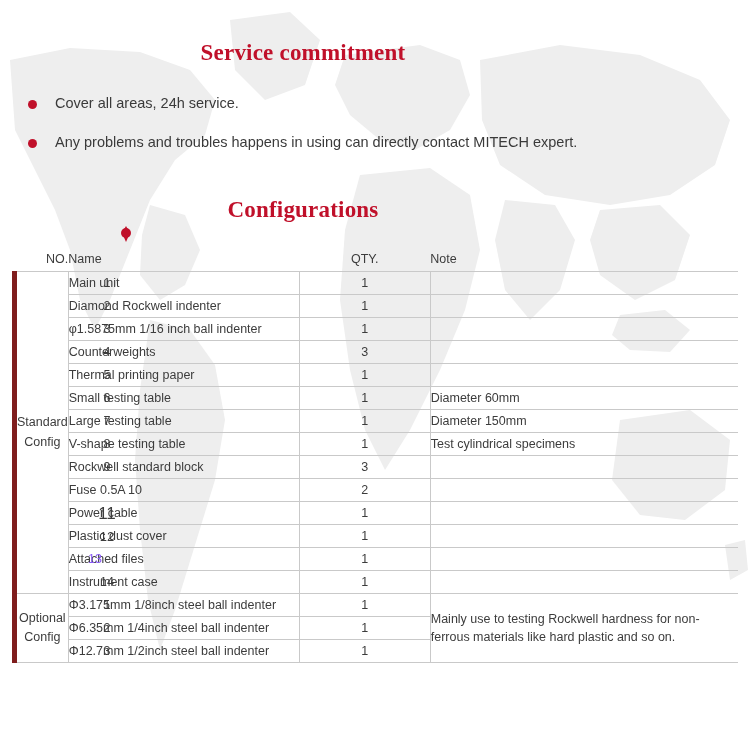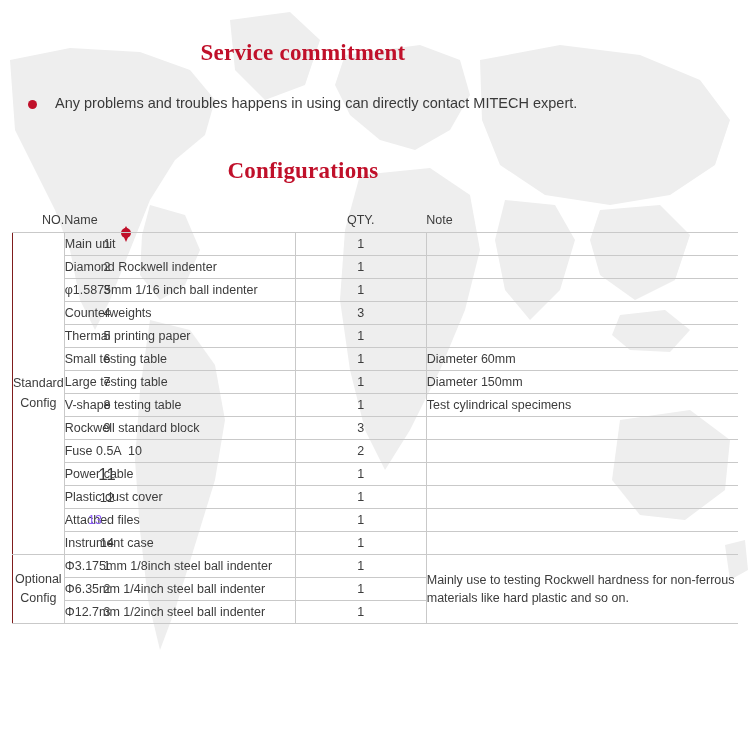--- a/index.html
+++ b/index.html
@@ -102,21 +102,21 @@
   td.c-note {
     padding-left: 8px;
   }
   td.h-no { text-align: right; padding-right: 22px; }
   td.h-name { padding-left: 8px; margin-top: 45px; }
   td.h-qty { text-align: center; }
   td.h-note { padding-left: 8px; }
   .grp-cell {
     text-align: center;
     border-right: 1px solid #c9c9c9;
-    border-left: 1px solid #7f1d1d;
+    border-left: 5px solid #7f1d1d;
     line-height: 1.55;
     vertical-align: middle;
   }
   .note-merge {
     padding-left: 8px;
     line-height: 1.45;
     vertical-align: top;
     padding-top: 3px;
   }
   tr.last-row td { border-bottom: 1px solid #c9c9c9; }
@@ -150,20 +150,24 @@
   </g>
   <circle cx="126" cy="233" r="5" fill="#c0102a"></circle>
   <path d="M126 226 L130 233 L126 242 L122 233 Z" fill="#c0102a"></path>
 </svg>
 
 <div id="content">
 
   <div class="section-title" id="commitment-title">Service commitment</div>
 
   <ul class="bullets">
+    <li class="bullet-row">
+      <span class="bullet-dot"></span>
+      <span class="bullet-text">Cover all areas, 24h service.</span>
+    </li>
     <li class="bullet-row">
       <span class="bullet-dot"></span>
       <span class="bullet-text">Any problems and troubles happens in using can directly contact MITECH expert.</span>
     </li>
   </ul>
 
   <div class="section-title" id="config-title">Configurations</div>
 
   <div id="config-table-wrap" style="position: relative;">
     <table class="cfg">

